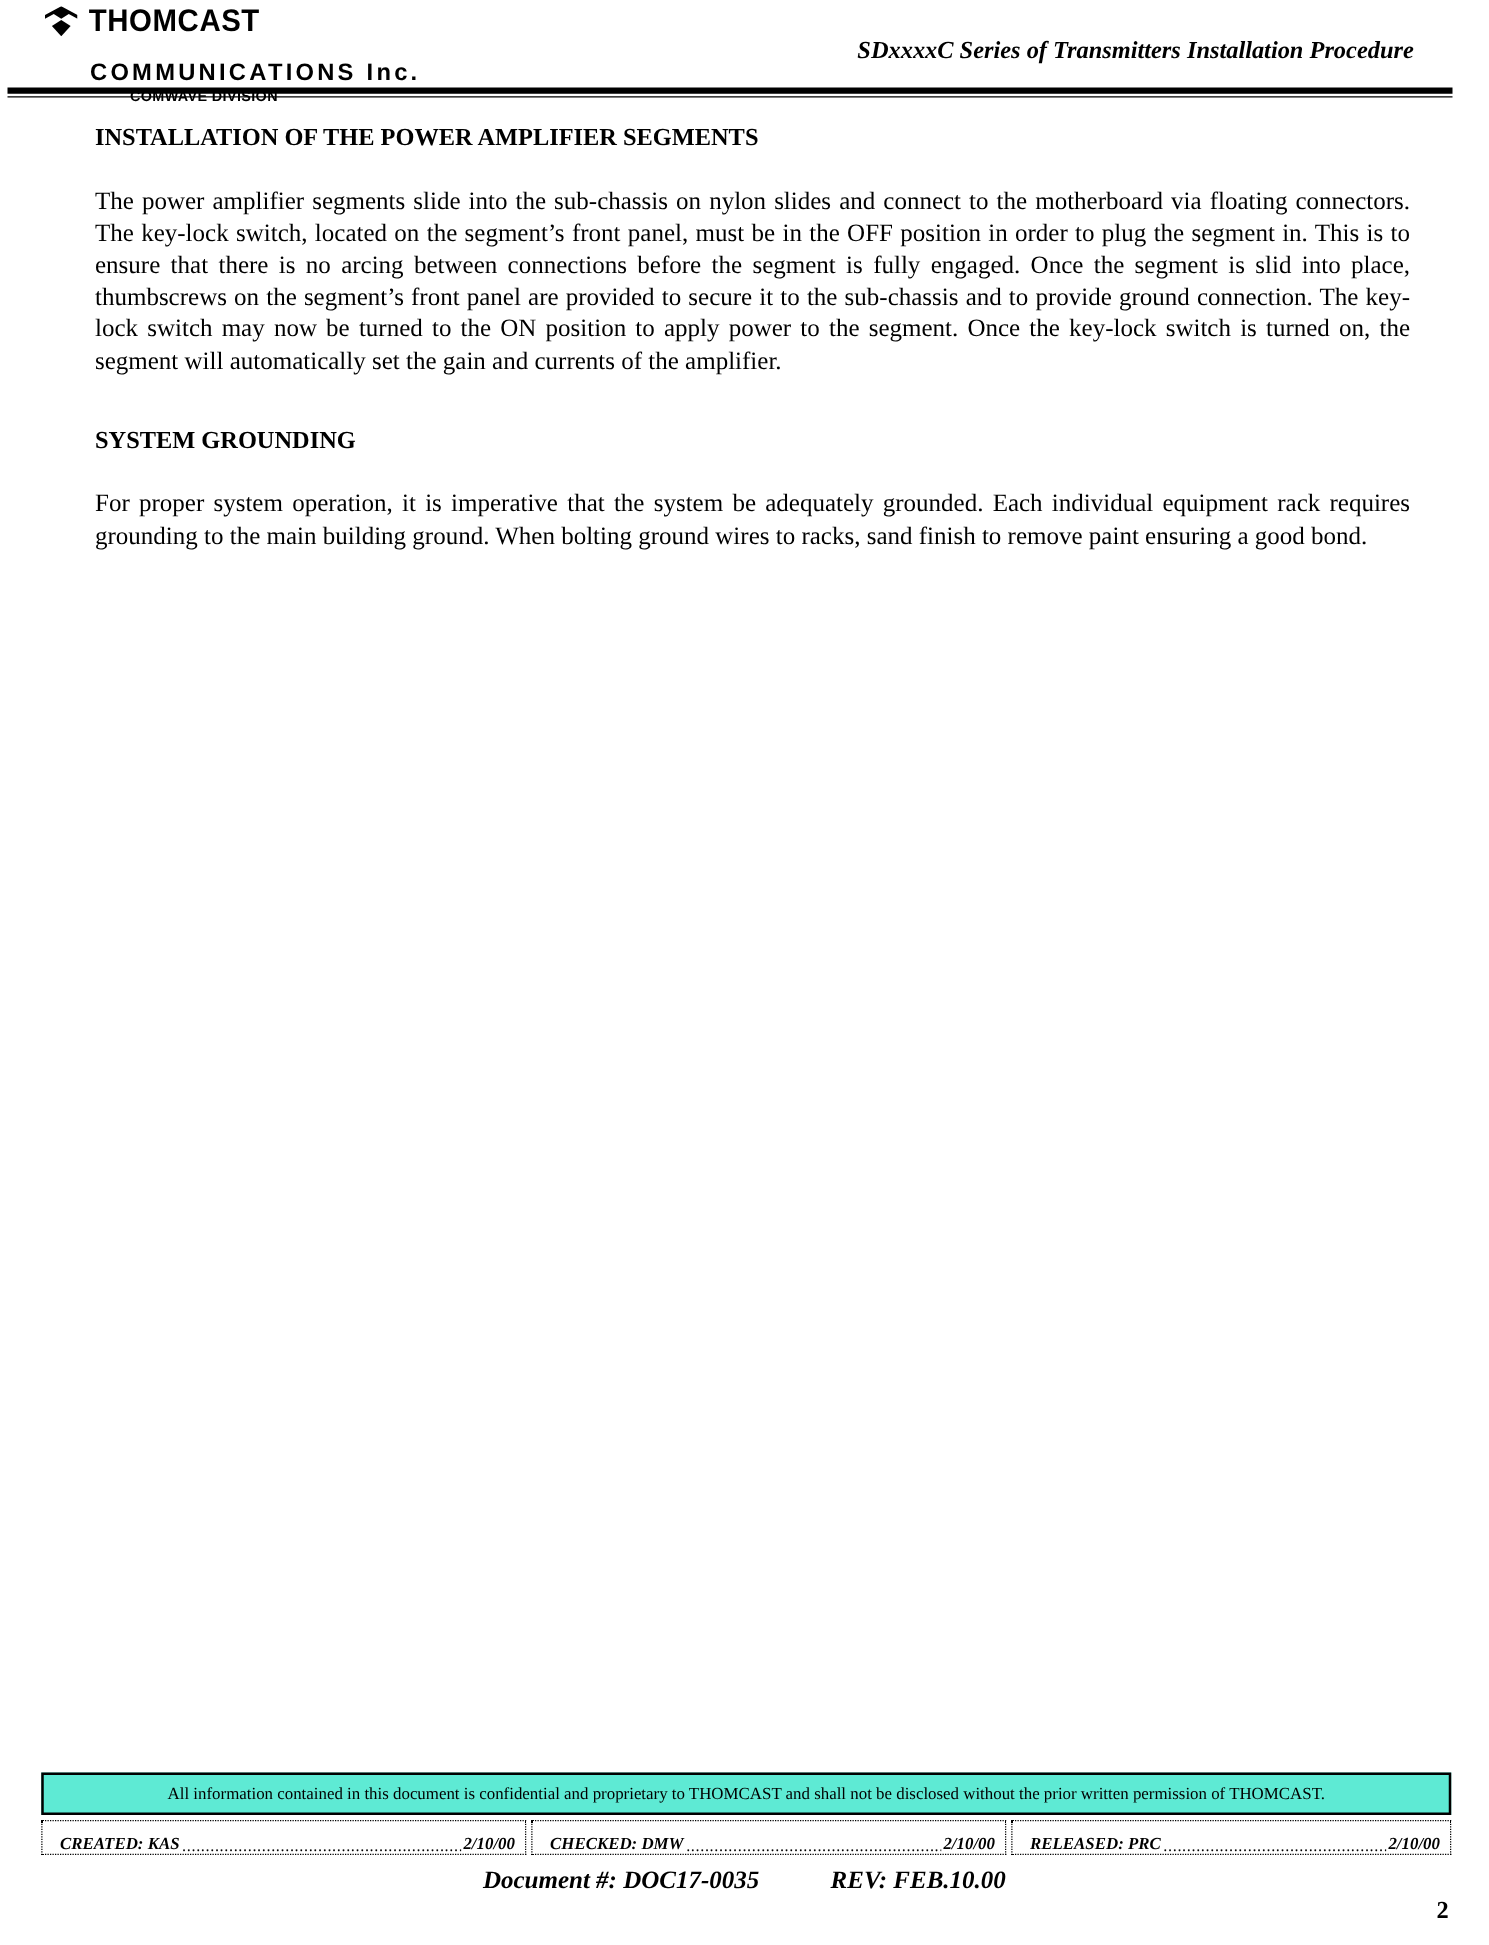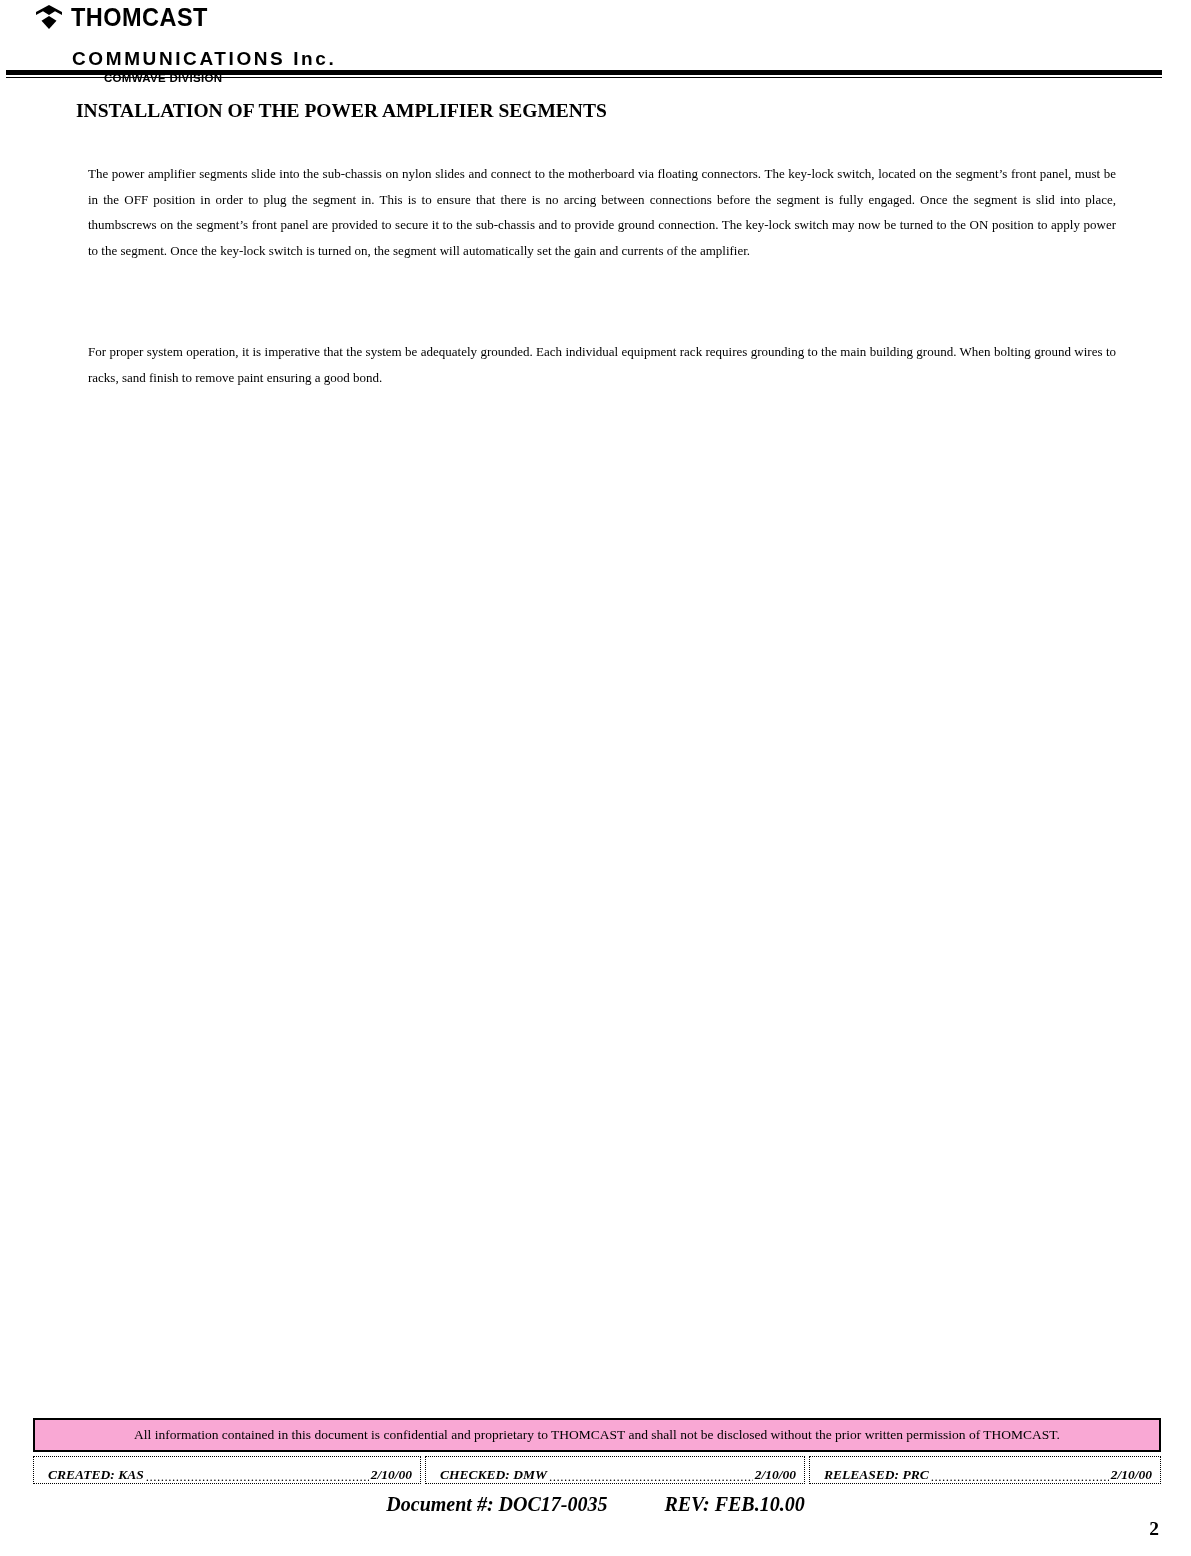--- a/index.html
+++ b/index.html
@@ -105,39 +105,39 @@
     top: 86px;
     width: 1052px;
   }
   .section-heading {
     font-size: 19.5px;
     line-height: 24px;
     margin: 13px 0 0 0;
     white-space: nowrap;
   }
   .body-para {
-    font-size: 13px;
+    font-size: 20px;
     line-height: 25.5px;
     text-align: justify;
     text-justify: inter-word;
-    margin: 12px;
+    margin: 0;
   }
   .gap-sm { height: 26px; }
   .gap-md { height: 26px; }
 
   
   .footer {
     position: absolute;
     left: 33px;
     top: 1418px;
     width: 1128px;
   }
   .confidential-bar {
     border: 2px solid #000000;
-    background: #f9a8d4;
+    background: #5eead4;
     height: 30px;
     display: flex;
     align-items: center;
     justify-content: center;
   }
   .confidential-text {
     font-size: 13.5px;
     line-height: 16px;
     white-space: nowrap;
   }
@@ -204,33 +204,35 @@
       <svg class="logo-mark" viewBox="0 0 26 24" aria-hidden="true">
         <path d="M13 0 L26 7 L26 10 L19 6.2 L13 10 L7 6.2 L0 10 L0 7 Z" fill="#000000"></path>
         <path d="M13 11 L20.5 15.8 L13 24 L5.5 15.8 Z" fill="#000000"></path>
       </svg>
       <span class="logo-wordmark">THOMCAST</span>
     </div>
     <div class="logo-row2">COMMUNICATIONS Inc.</div>
     <div class="logo-row3">COMWAVE DIVISION</div>
   </div>
 
+  <div class="header-doctitle">SDxxxxC Series of Transmitters Installation Procedure</div>
 
   <div class="header-rule-thick"></div>
   <div class="header-rule-thin"></div>
 </div>
 
 <div class="content">
 
   <h1 class="section-heading">INSTALLATION OF THE POWER AMPLIFIER SEGMENTS</h1>
   <div class="gap-sm"></div>
   <p class="body-para">The power amplifier segments slide into the sub-chassis on nylon slides and connect to the motherboard via floating connectors.  The key-lock switch, located on the segment’s front panel, must be in the OFF position in order to plug the segment in.  This is to ensure that there is no arcing between connections before the segment is fully engaged.  Once the segment is slid into place, thumbscrews on the segment’s front panel are provided to secure it to the sub-chassis and to provide ground connection.  The key-lock switch may now be turned to the ON position to apply power to the segment.  Once the key-lock switch is turned on, the segment will automatically set the gain and currents of the amplifier.</p>
 
   <div class="gap-md"></div>
 
+  <h1 class="section-heading">SYSTEM GROUNDING</h1>
   <div class="gap-sm"></div>
   <p class="body-para">For proper system operation, it is imperative that the system be adequately grounded.  Each individual equipment rack requires grounding to the main building ground.  When bolting ground wires to racks, sand finish to remove paint ensuring a good bond.</p>
 
 </div>
 
 <div class="footer">
 
   <div class="confidential-bar">
     <span class="confidential-text">All information contained in this document is confidential and proprietary to THOMCAST and shall not be disclosed without the prior written permission of THOMCAST.</span>
   </div>

